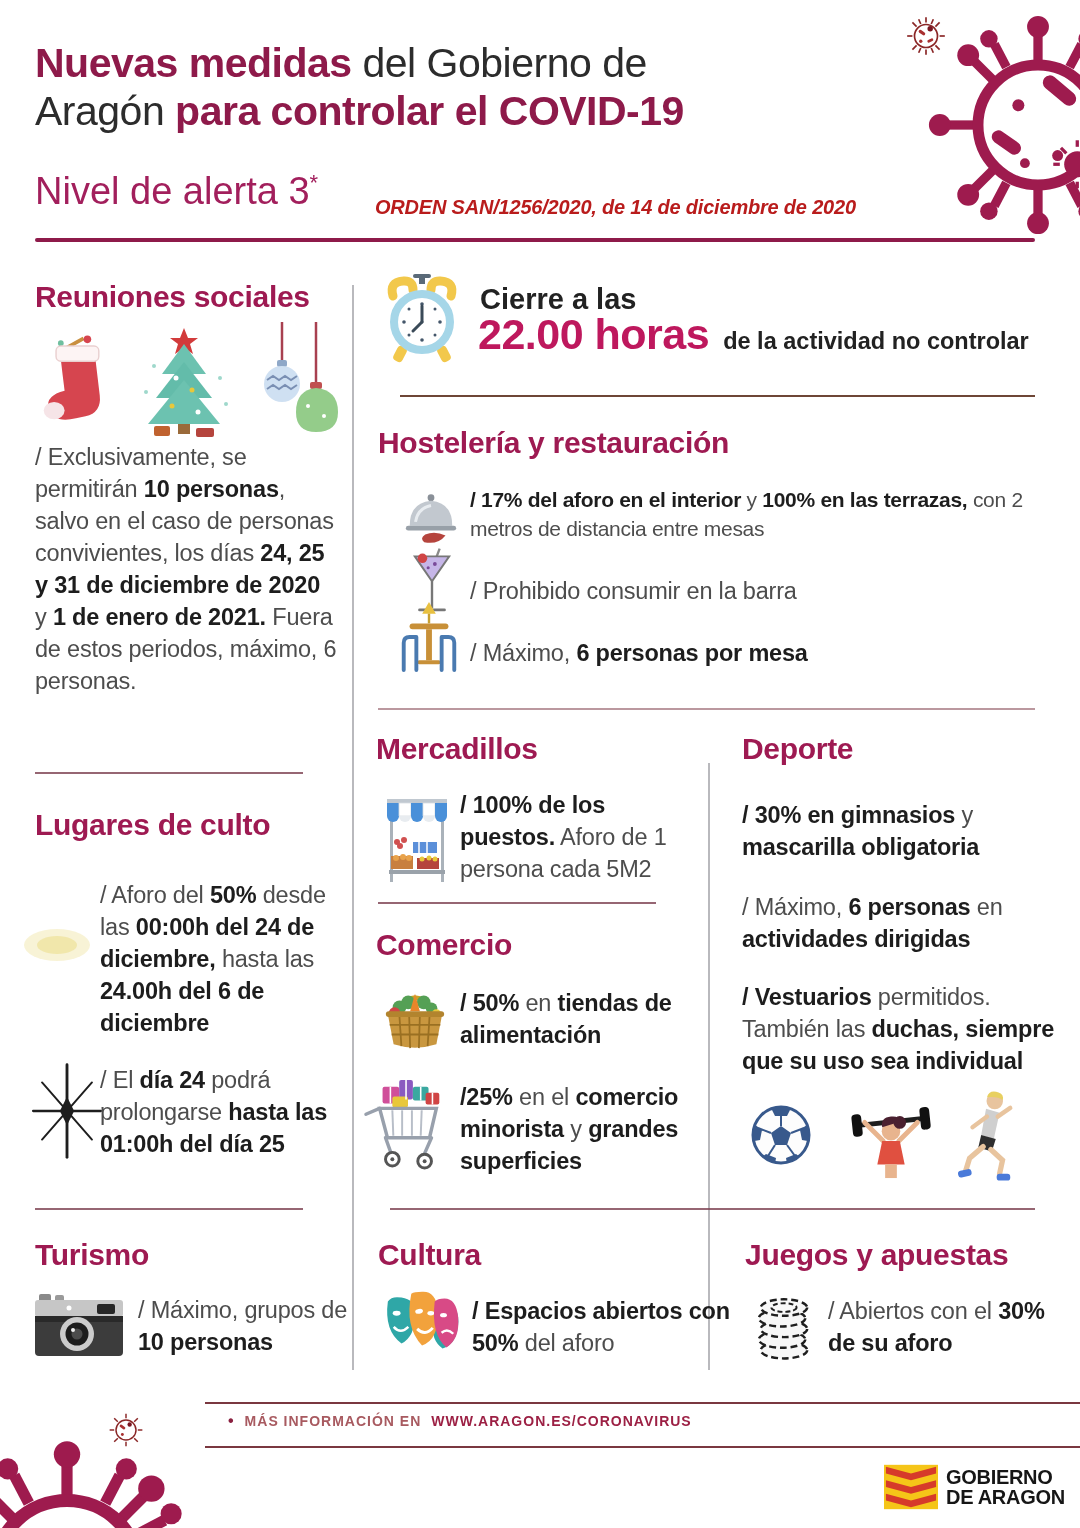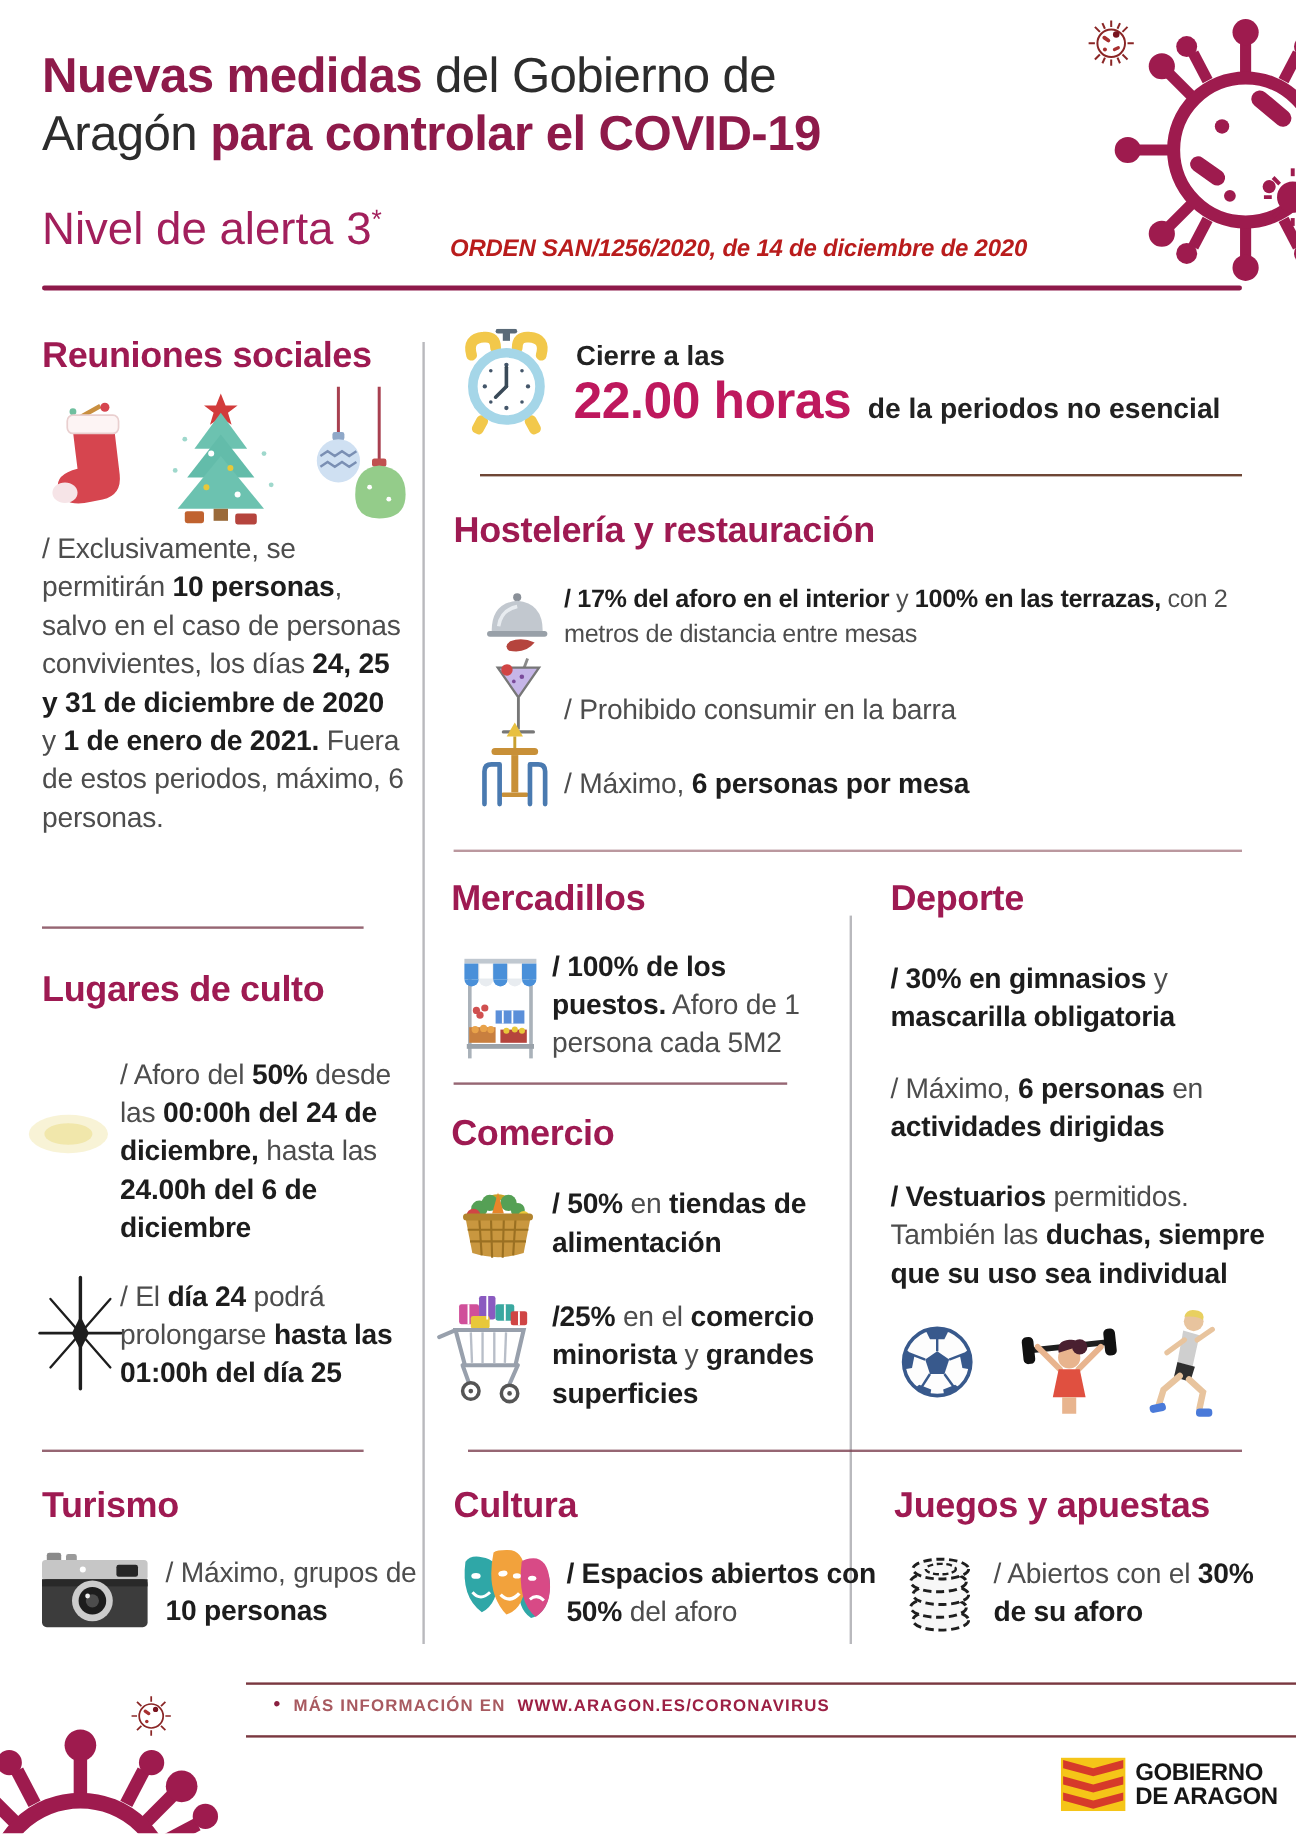--- a/index.html
+++ b/index.html
@@ -13,21 +13,21 @@
   .alert-level sup{font-size:22px;}
   .order-ref{font-size:20px;font-style:italic;font-weight:700;color:#b91c1c;letter-spacing:-0.2px;}
   .hrule{background:#8e1a4a;height:4px;border-radius:2px;}
   
   .sec-title{font-size:30px;font-weight:700;color:#9e1a52;letter-spacing:-0.3px;}
   
   .txt{font-size:23.5px;line-height:1.36;color:#4d4d4d;letter-spacing:-0.2px;}
   .txt .bseg{font-weight:700;color:#1d1d1d;text-align:center;}
   .txt-sm{font-size:21px;letter-spacing:-0.3px;}
   
-  .cierre-pre{font-size:23px;font-weight:700;color:#222;}
+  .cierre-pre{font-size:29px;font-weight:700;color:#222;}
   .cierre-row{display:flex;align-items:baseline;}
   .cierre-time{font-size:43px;font-weight:700;color:#be185d;letter-spacing:-0.5px;}
   .cierre-suf{font-size:23.5px;font-weight:700;color:#222;margin-left:14px;}
   
   .div-h{height:2px;background:#7c4050;opacity:.8;}
   .div-brown{height:2px;background:#6e4636;}
   .div-soft{height:2px;background:#96616b;opacity:.65;}
   .vline{width:2px;background:#b9b9bd;}
   .icon-row{display:flex;align-items:flex-end;gap:14px;}
   
@@ -236,21 +236,21 @@
         <circle cx="52" cy="35" r="1.5"></circle>
       <circle cx="26" cy="61" r="1.5"></circle>
         <circle cx="52" cy="61" r="1.5"></circle>
     </g>
     <line x1="39" y1="48" x2="39" y2="32" stroke="#3a4a58" stroke-width="3" stroke-linecap="round"></line>
     <line x1="39" y1="48" x2="30" y2="57" stroke="#3a4a58" stroke-width="3" stroke-linecap="round"></line>
   </svg>
   <div class="abs cierre-pre" style="left:480px;top:283px">Cierre a las</div>
   <div class="abs cierre-row" style="left:478px;top:310px;width:560px">
     <span class="cierre-time">22.00 horas</span>
-    <span class="cierre-suf">de la periodos no esencial</span>
+    <span class="cierre-suf">de la actividad no controlar</span>
   </div>
   <div class="abs div-brown" style="left:400px;top:395px;width:635px"></div>
 
   <div class="abs sec-title" style="left:378px;top:426px">Hostelería y restauración</div>
 
   <svg class="abs" style="left:402px;top:488px" width="58" height="62" viewBox="0 0 60 62">
     <circle cx="30" cy="9" r="3.5" fill="#8a9098"></circle>
     <path d="M8 38 Q8 14 30 12 Q52 14 52 38 Z" fill="#c2c8cf"></path>
     <path d="M14 34 Q16 20 30 17" fill="none" stroke="#e8ecf0" stroke-width="3"></path>
     <rect x="4" y="38" width="52" height="5" rx="2.5" fill="#98a0a8"></rect>

